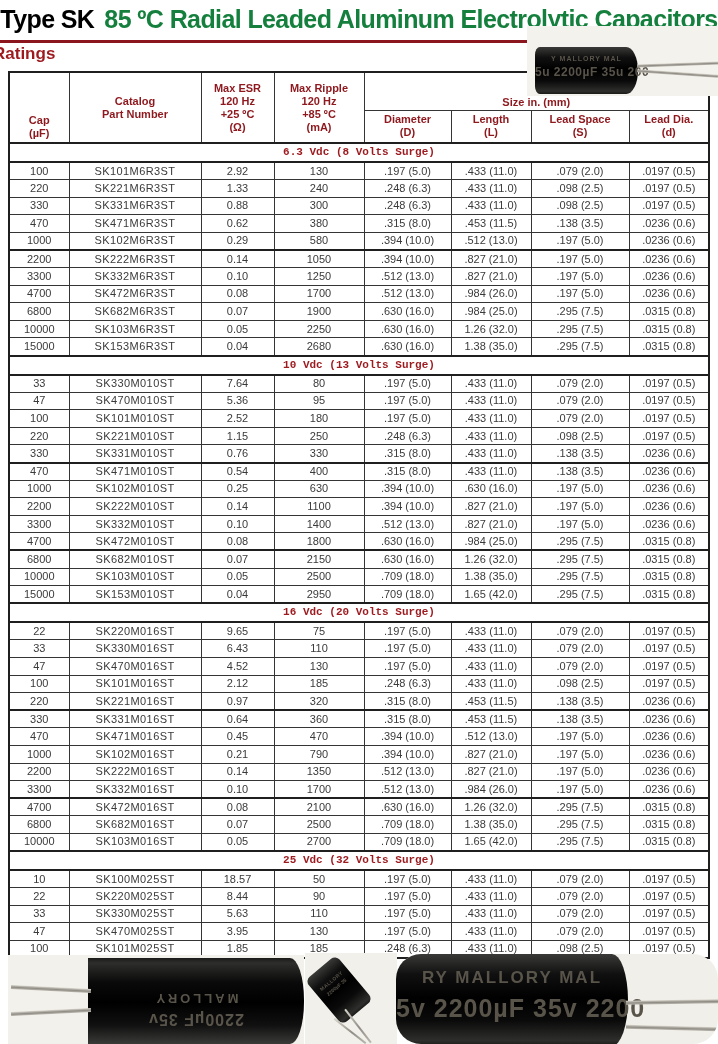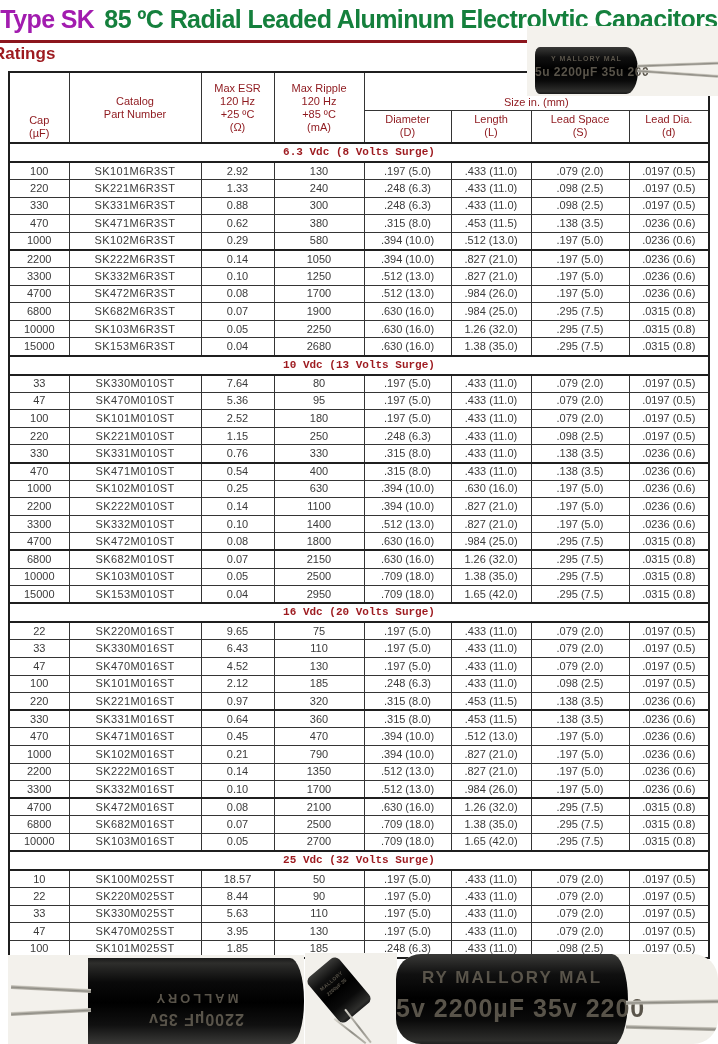--- a/index.html
+++ b/index.html
@@ -5,38 +5,38 @@
   html,body { margin:0; padding:0; background:#ffffff; }
   #page {
     position:relative; width:718px; height:1044px; overflow:hidden;
     background:#ffffff; font-family:"Liberation Sans", sans-serif;
   }
   
   .title {
     position:absolute; top:5px; left:0; width:718px; text-align:center;
     font-weight:bold; font-size:25px; letter-spacing:-0.6px; white-space:nowrap;
   }
-  .title .t-black { color:#a21caf; margin-right:10px; }
+  .title .t-black { color:#000000; margin-right:10px; }
   .title .t-red   { color:#15803d; }
   .rule { position:absolute; top:40px; left:0; width:718px; height:3px; background:#8c161d; }
   .ratings {
     position:absolute; top:44px; left:-7px; font-size:17px; font-weight:bold; color:#9d1a1f;
   }
   
   .tablewrap { position:absolute; left:8px; top:71px; width:700px; }
   table.ratings-table {
     border-collapse:collapse; table-layout:fixed; width:700px;
     border:2px solid #1f1f1f;
   }
   .ratings-table th, .ratings-table td {
     border:1px solid #353535; padding:0; text-align:center; overflow:hidden;
     font-size:11px; line-height:13px;
   }
   thead th {
-    color:#8e181d; font-weight:normal; white-space:pre-line; background:#ffffff;
+    color:#8e181d; font-weight:bold; white-space:pre-line; background:#ffffff;
   }
   tr.hrow1 { height:38px; }
   tr.hrow2 { height:33px; }
   th.cap-h    { vertical-align:bottom; padding-bottom:2px; }
   th.tall-h   { vertical-align:middle; }
   th.size-grp { vertical-align:bottom; padding-bottom:1px; }
   tbody tr    { height:17.6px; }
   tbody td    { color:#3a3a3a; }
   tbody td:nth-child(2) { letter-spacing:0.4px; }
   tr.sec      { height:19px;font-family:Liberation Mono, monospace; }

